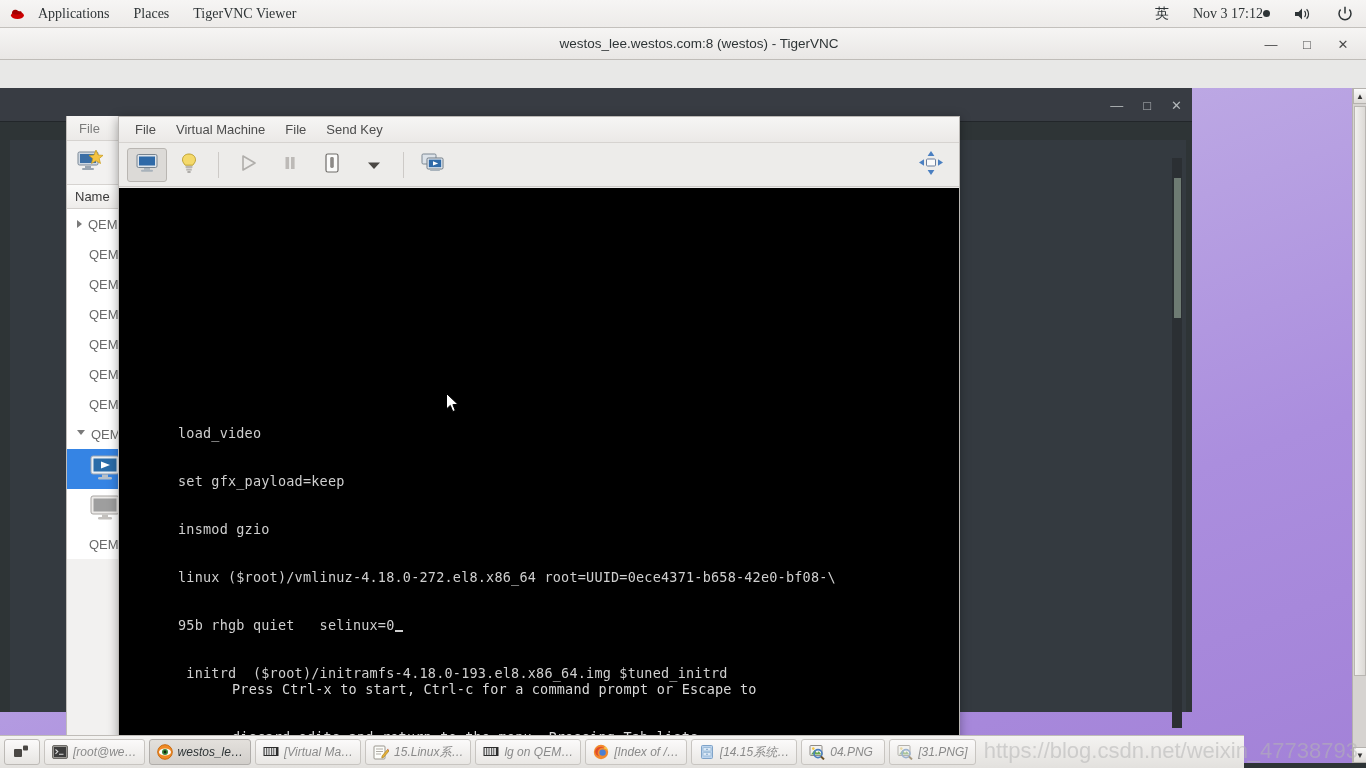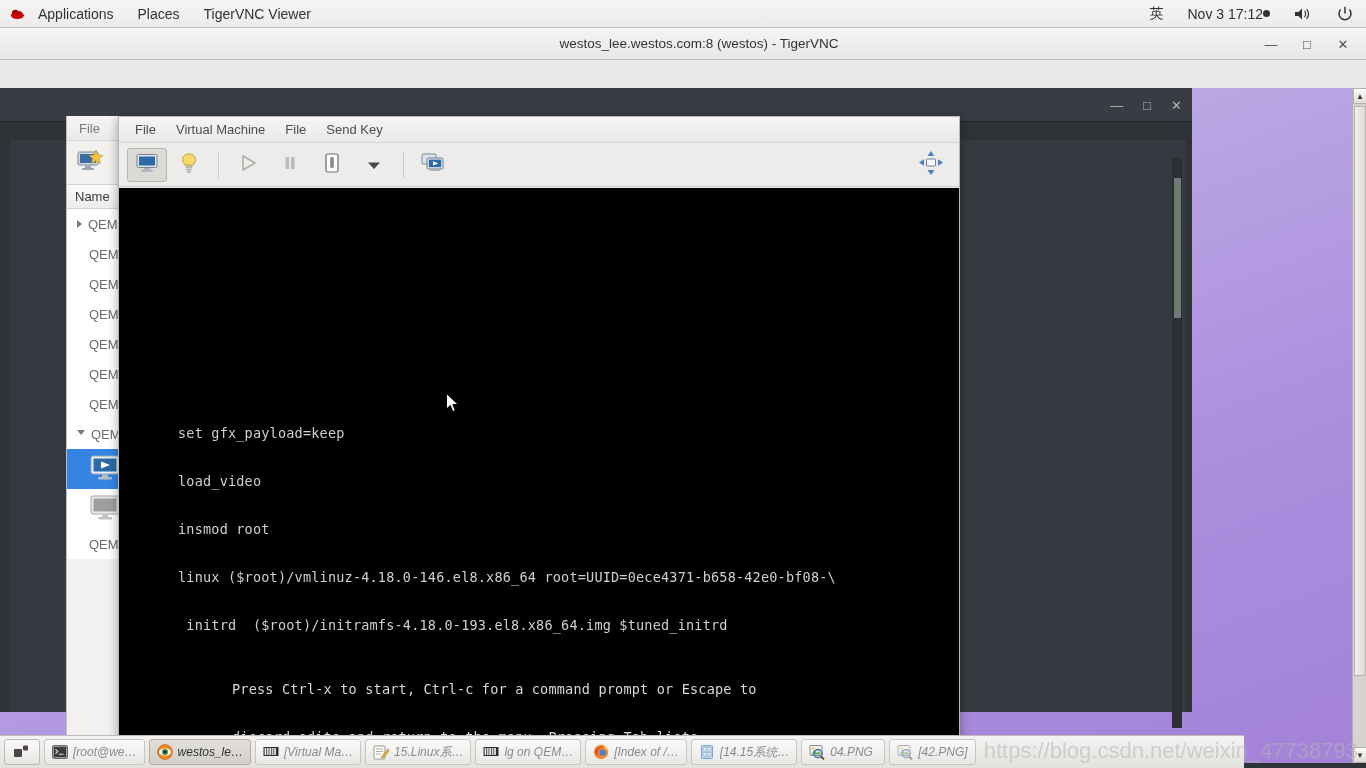--- a/index.html
+++ b/index.html
@@ -13,21 +13,21 @@
 
   
   .topbar {
     position: absolute; left: 0; top: 0; width: 1366px; height: 28px;
     background: linear-gradient(to bottom,#f6f5f4 0%,#edebe9 100%);
     border-bottom: 1px solid #c3c0bc;
     display: flex; align-items: center;
     font-size: 14px; color: #2e3436;
     z-index: 60;
   }
-  .topbar .tb-item { padding: 0 12px; height: 19px; display: flex; align-items: center; white-space: nowrap; }
+  .topbar .tb-item { padding: 0 12px; height: 19px; display: flex; align-items: center; white-space: nowrap; font-family: Liberation Serif, serif; }
   .rh-logo { width: 26px; display:flex; align-items:center; justify-content:center; padding-left:8px;}
   .tb-right { margin-left: auto; display: flex; align-items: center; }
   .tb-clock { display:flex; align-items:center; padding: 0 10px;}
   .dot-rec { width:7px; height:7px; border-radius:50%; background:#2e3436; display:inline-block;}
 
   
   .vncwin {
     position: absolute; left: 0; top: 28px; width: 1366px; height: 707px;
     background: #e8e8e7;
   }
@@ -357,24 +357,25 @@
                 <polygon points="1,12.5 6,9.2 6,15.8" fill="#4a7fc1"></polygon>
                 <polygon points="25,12.5 20,9.2 20,15.8" fill="#4a7fc1"></polygon>
               </svg>
             </span>
           </div>
         </div>
 
         <div class="con-vm">
           <div class="grub">
             <div class="grub-edit">
+              <div>load_video</div>
               <div>set gfx_payload=keep</div>
-              <div>load_video</div>
-              <div>insmod root</div>
-              <div>linux ($root)/vmlinuz-4.18.0-146.el8.x86_64 root=UUID=0ece4371-b658-42e0-bf08-\</div>
+              <div>insmod gzio</div>
+              <div>linux ($root)/vmlinuz-4.18.0-272.el8.x86_64 root=UUID=0ece4371-b658-42e0-bf08-\</div>
+              <div><span>95b rhgb quiet   selinux=0</span><span class="cursor-block"></span></div>
               <div> initrd  ($root)/initramfs-4.18.0-193.el8.x86_64.img $tuned_initrd</div>
             </div>
             <div class="grub-help">
               <div>Press Ctrl-x to start, Ctrl-c for a command prompt or Escape to</div>
               <div>discard edits and return to the menu. Pressing Tab lists</div>
               
             </div>
           </div>
         </div>
       </div>
@@ -540,18 +541,18 @@
     <div class="task">
       <span class="tico">
         <svg width="16" height="16" viewBox="0 0 16 16">
           <rect x="1" y="1.5" width="12" height="10" rx="1" fill="#f3f2ef" stroke="#b4b1ad"></rect>
           <circle cx="4.3" cy="4.6" r="1.3" fill="#e8d9a4"></circle>
           <polygon points="2,10.4 5.6,6 8,9 9.8,7.2 12.4,10.4" fill="#a9c49c"></polygon>
           <circle cx="9" cy="9.6" r="4" fill="none" stroke="#9cb3cf" stroke-width="1.6"></circle>
           <line x1="12" y1="12.6" x2="15" y2="15.4" stroke="#a89a80" stroke-width="2"></line>
         </svg>
       </span>
-      <span class="tlabel">[42.PNG]</span>
+      <span class="tlabel">[31.PNG]</span>
     </div>
   </div>
 
   <div class="watermark">https://blog.csdn.net/weixin_47738793</div>
 </div>
 
 </body></html>

